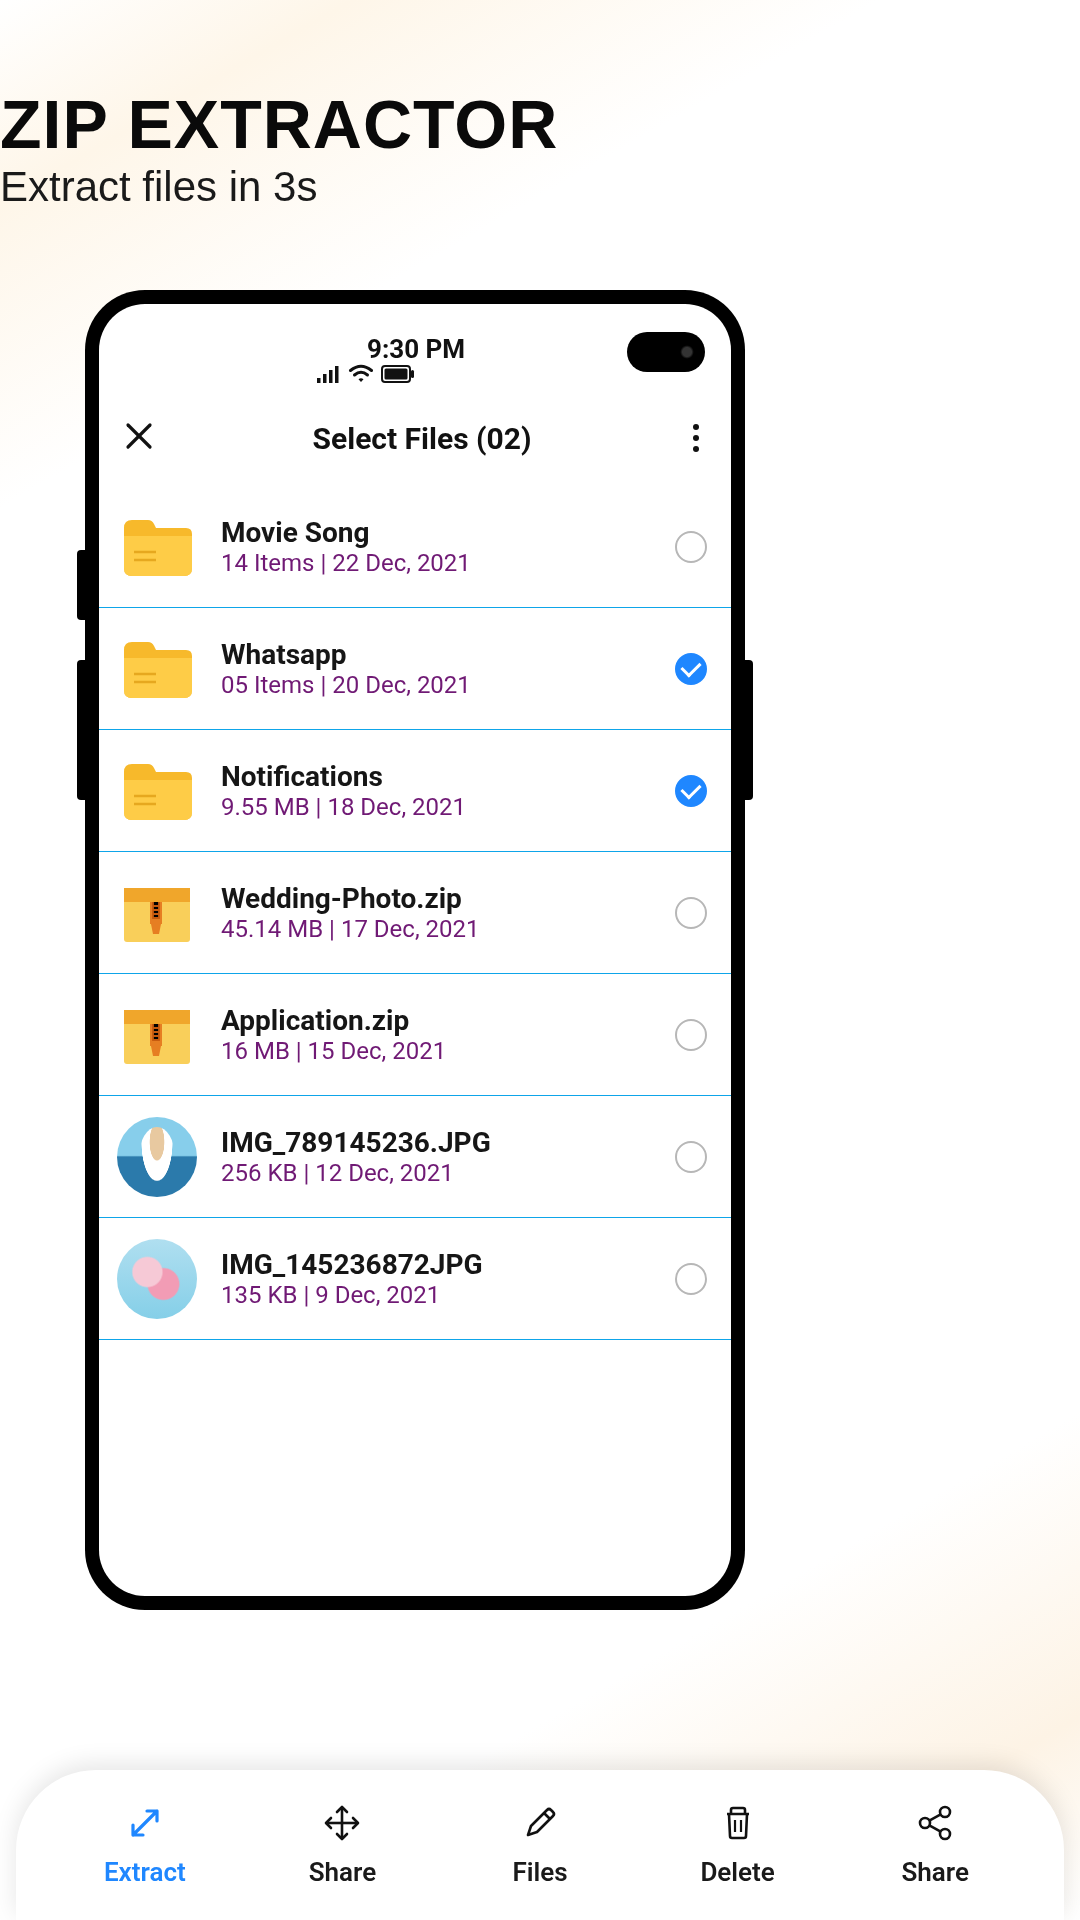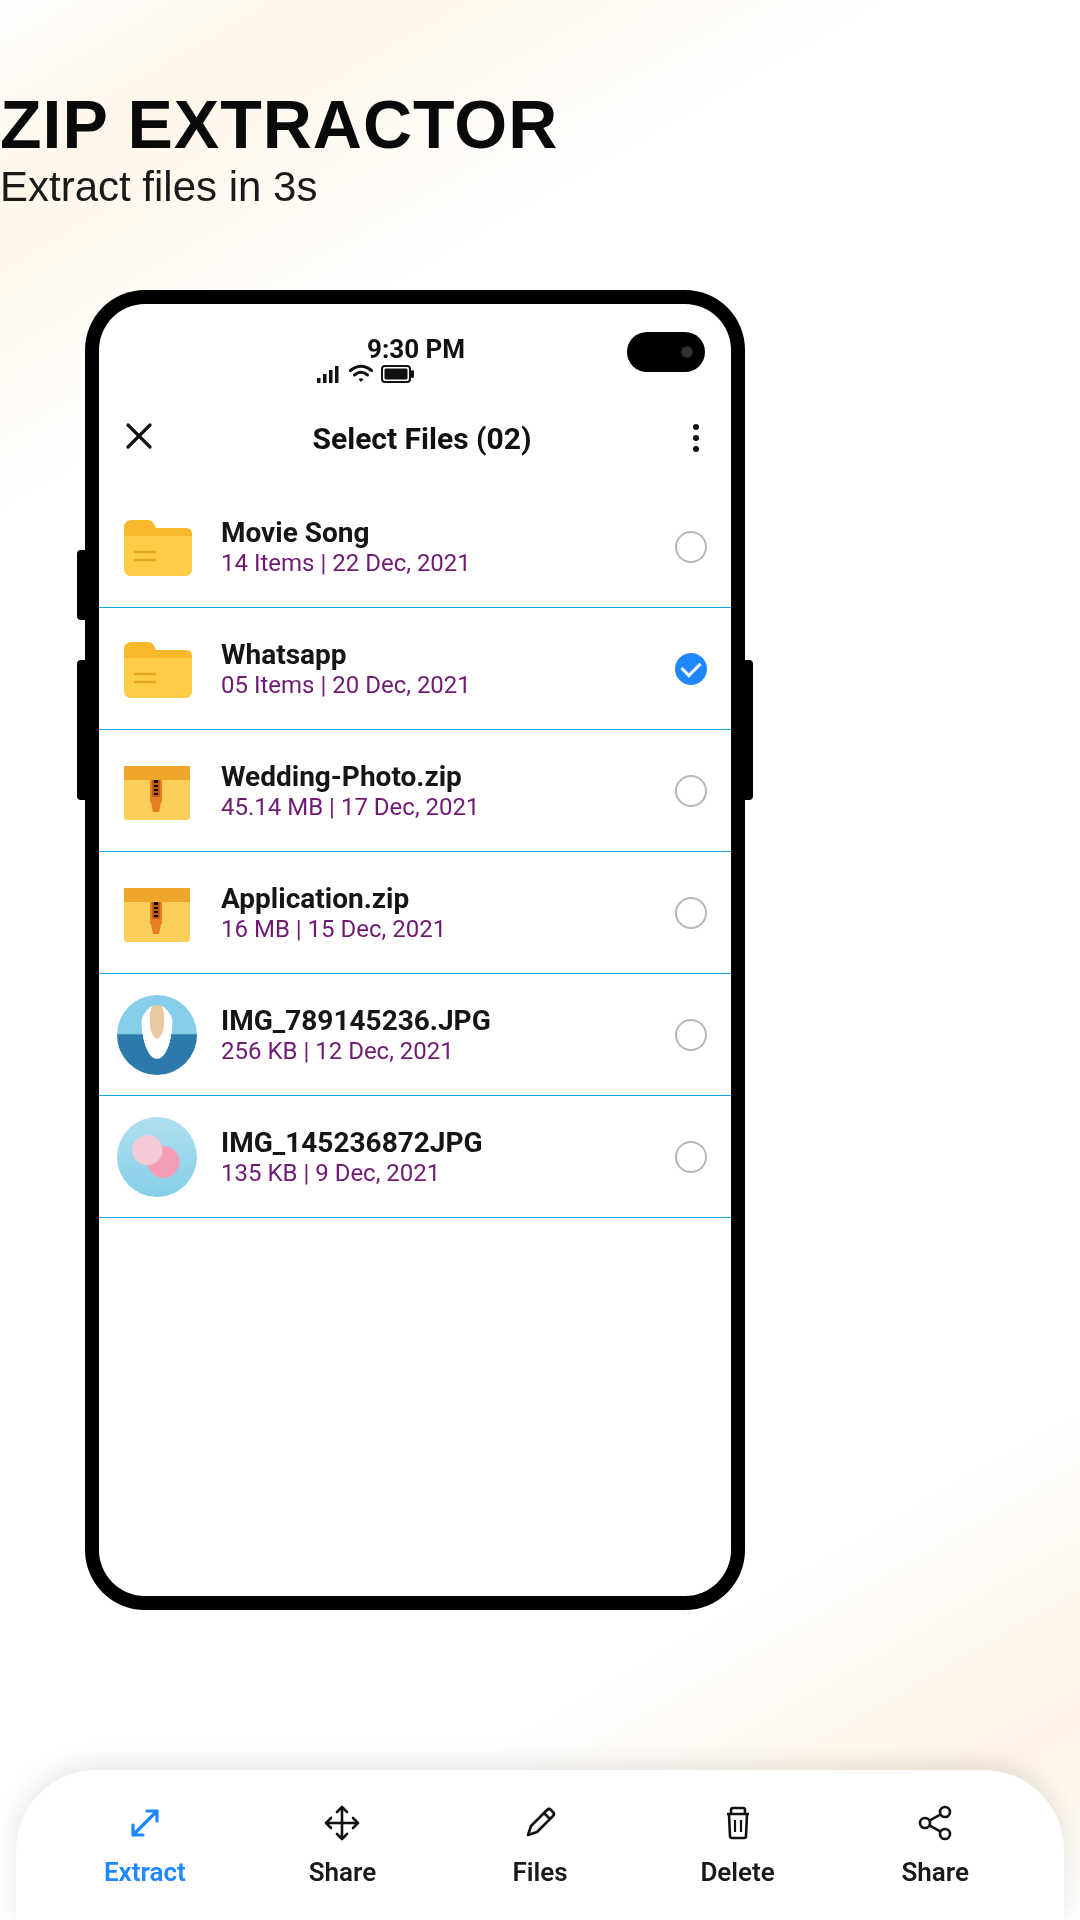--- a/index.html
+++ b/index.html
@@ -333,20 +333,35 @@
             </svg>
           </div>
           <div class="info">
             <div class="name">Whatsapp</div>
             <div class="meta">05 Items | 20 Dec, 2021</div>
           </div>
           <div class="check on"></div>
         </div>
         <div class="row">
           <div class="icon">
+            <svg width="78" height="66" viewBox="0 0 78 66">
+              <path d="M6 14 Q6 6 14 6 L30 6 Q34 6 36 10 L38 14 L68 14 Q74 14 74 20 L74 54 Q74 62 66 62 L14 62 Q6 62 6 54 Z" fill="#f7b92b"></path>
+              <path d="M6 22 L74 22 L74 54 Q74 62 66 62 L14 62 Q6 62 6 54 Z" fill="#fecc47"></path>
+              <line x1="16" y1="38" x2="38" y2="38" stroke="#e6a81f" stroke-width="2.5"></line>
+              <line x1="16" y1="46" x2="38" y2="46" stroke="#e6a81f" stroke-width="2.5"></line>
+            </svg>
+          </div>
+          <div class="info">
+            <div class="name">Notifications</div>
+            <div class="meta">9.55 MB | 18 Dec, 2021</div>
+          </div>
+          <div class="check on"></div>
+        </div>
+        <div class="row">
+          <div class="icon">
             <svg width="78" height="70" viewBox="0 0 78 70">
               <rect x="6" y="10" width="66" height="54" rx="3" fill="#f9cf5a"></rect>
               <rect x="6" y="10" width="66" height="14" fill="#f0a62b"></rect>
               <rect x="32" y="24" width="12" height="22" fill="#e67e22"></rect>
               <path d="M35 24 L35 40 L41 40 L41 24 M35 28 L41 28 M35 32 L41 32 M35 36 L41 36" stroke="#c65a0f" stroke-width="1.8"></path>
               <path d="M33 46 L43 46 L41 56 L35 56 Z" fill="#e67e22"></path>
             </svg>
           </div>
           <div class="info">
             <div class="name">Wedding-Photo.zip</div>

